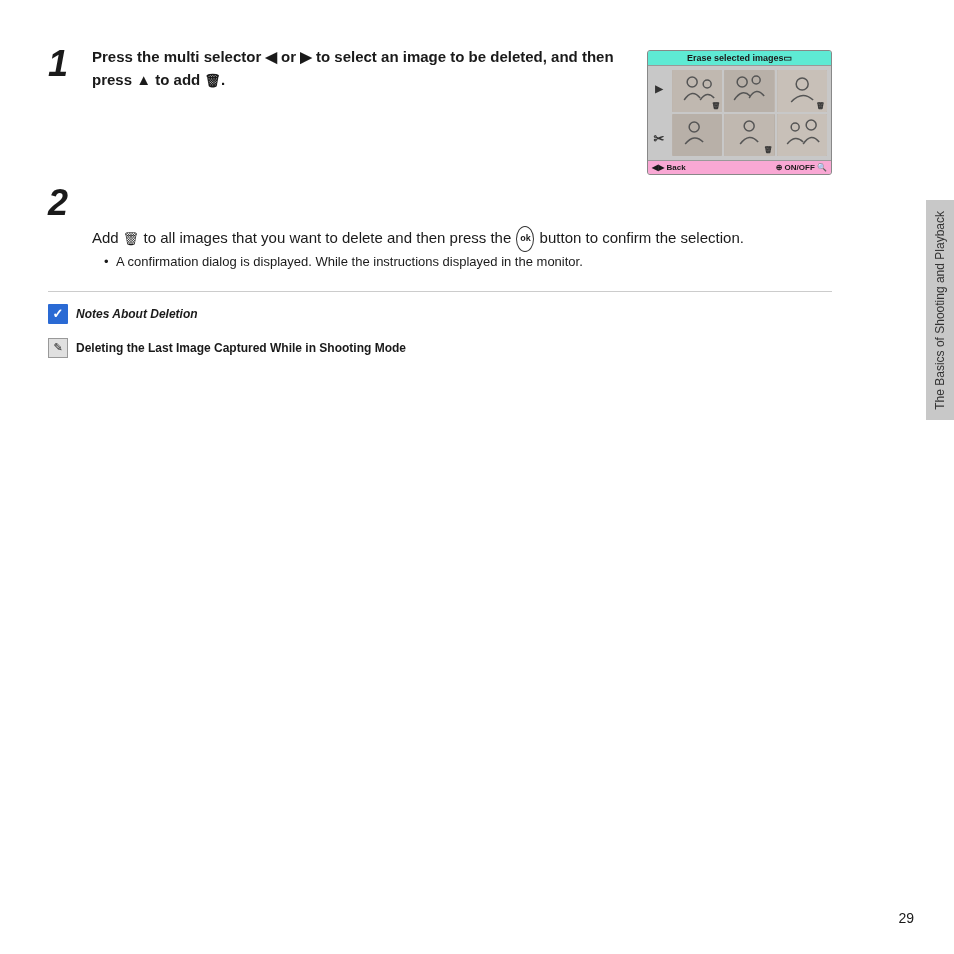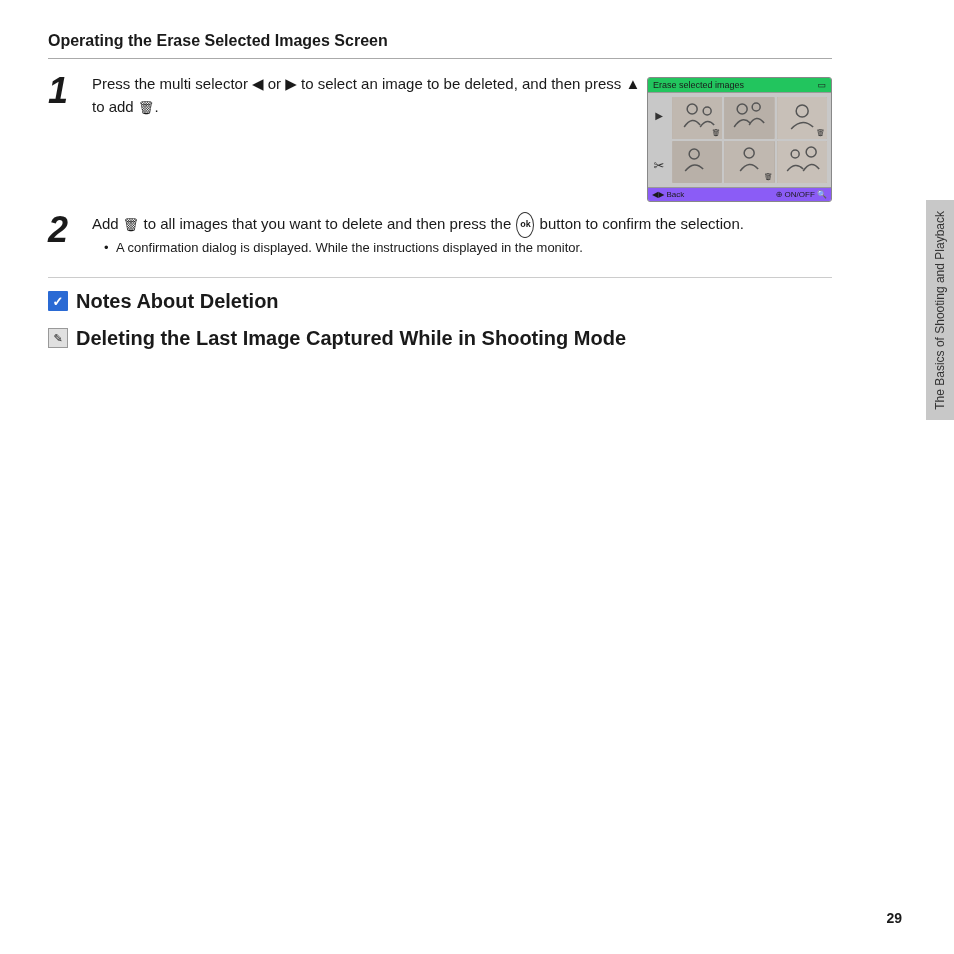--- a/index.html
+++ b/index.html
@@ -69,43 +69,44 @@
     .step-bullets li::before {
       content: '•';
       position: absolute;
       left: 0;
     }
 
     .step1-layout {
       display: flex;
       align-items: flex-start;
       gap: 4px;
+      font-weight: bold;
     }
 
     .step1-text-area {
       flex: 1;
     }
 
     .camera-screen {
       width: 185px;
       min-width: 185px;
       border: 1.5px solid #888;
       background: #d0d0d0;
       border-radius: 3px;
       overflow: hidden;
       margin-top: 4px;
     }
 
     .camera-screen-header {
-      background: #22c55e;
+      background: #5eead4;
       font-size: 9px;
       padding: 2px 5px;
       border-bottom: 1px solid #999;
       display: flex;
-      justify-content: space-between;
+      justify-content: center;
       align-items: center;
     }
 
     .camera-screen-body {
       display: flex;
       background: #c8c8c8;
       padding: 2px;
       gap: 2px;
     }
 
@@ -149,38 +150,39 @@
 
     .thumb-icon {
       position: absolute;
       bottom: 2px;
       right: 2px;
       font-size: 7px;
       color: #333;
     }
 
     .camera-screen-footer {
-      background: #8b5cf6;
+      background: #f9a8d4;
       font-size: 8px;
       padding: 2px 4px;
       border-top: 1px solid #999;
       display: flex;
       justify-content: space-between;
     }
 
     .step2-container {
       display: flex;
       align-items: flex-start;
       margin-top: 6px;
       margin-bottom: 8px;
     }
 
     .step2-text {
       font-size: 15px;
       line-height: 1.5;
+      margin-top: 41px;
     }
 
     .ok-circle {
       display: inline-flex;
       align-items: center;
       justify-content: center;
       width: 18px;
       height: 26px;
       border: 1.5px solid #333;
       border-radius: 50%;
@@ -223,21 +225,22 @@
       justify-content: center;
       color: white;
       font-weight: bold;
       font-size: 13px;
       border-radius: 1px;
       flex-shrink: 0;
     }
 
     .note-title {
       font-weight: bold;
-      font-size: 20px;
+      font-size: 12px;
+      font-style: italic;
     }
 
     .note-bullets {
       margin-left: 14px;
       font-size: 13.5px;
       line-height: 1.6;
     }
 
     .note-bullets li {
       list-style: none;
@@ -269,35 +272,35 @@
       border: 1px solid #999;
       display: flex;
       align-items: center;
       justify-content: center;
       font-size: 11px;
       flex-shrink: 0;
     }
 
     .pencil-title {
       font-weight: bold;
-      font-size: 20px;
+      font-size: 12px;
     }
 
     .pencil-text {
       font-size: 13.5px;
       line-height: 1.6;
       margin-left: 0;
     }
 
     .page-number {
       position: absolute;
       bottom: 28px;
-      right: 52px;
+      right: 40px;
       font-size: 14px;
-      font-weight: bold;
+      font-weight: normal;
     }
 
     
     .sidebar-tab {
       position: absolute;
       right: 0;
       top: 200px;
       width: 28px;
       height: 220px;
       background: #c8c8c8;
@@ -325,21 +328,20 @@
       vertical-align: middle;
       height: 13px;
       line-height: 13px;
     }
   </style>
 </head>
 <body>
 
 <div class="main-content">
 
-  <span class="page-title">Operating the Erase Selected Images Screen</span>
 
   <div class="step-container">
     <div class="step-number">1</div>
     <div class="step-content">
       <div class="step1-layout">
         <div class="step1-text-area">
           <div class="step-text">
             Press the multi selector <span>◀</span> or <span>▶</span> to select an image to be deleted, and then press <span>▲</span> to add <span class="trash-icon">🗑</span>.
           </div>
           <ul class="step-bullets">

